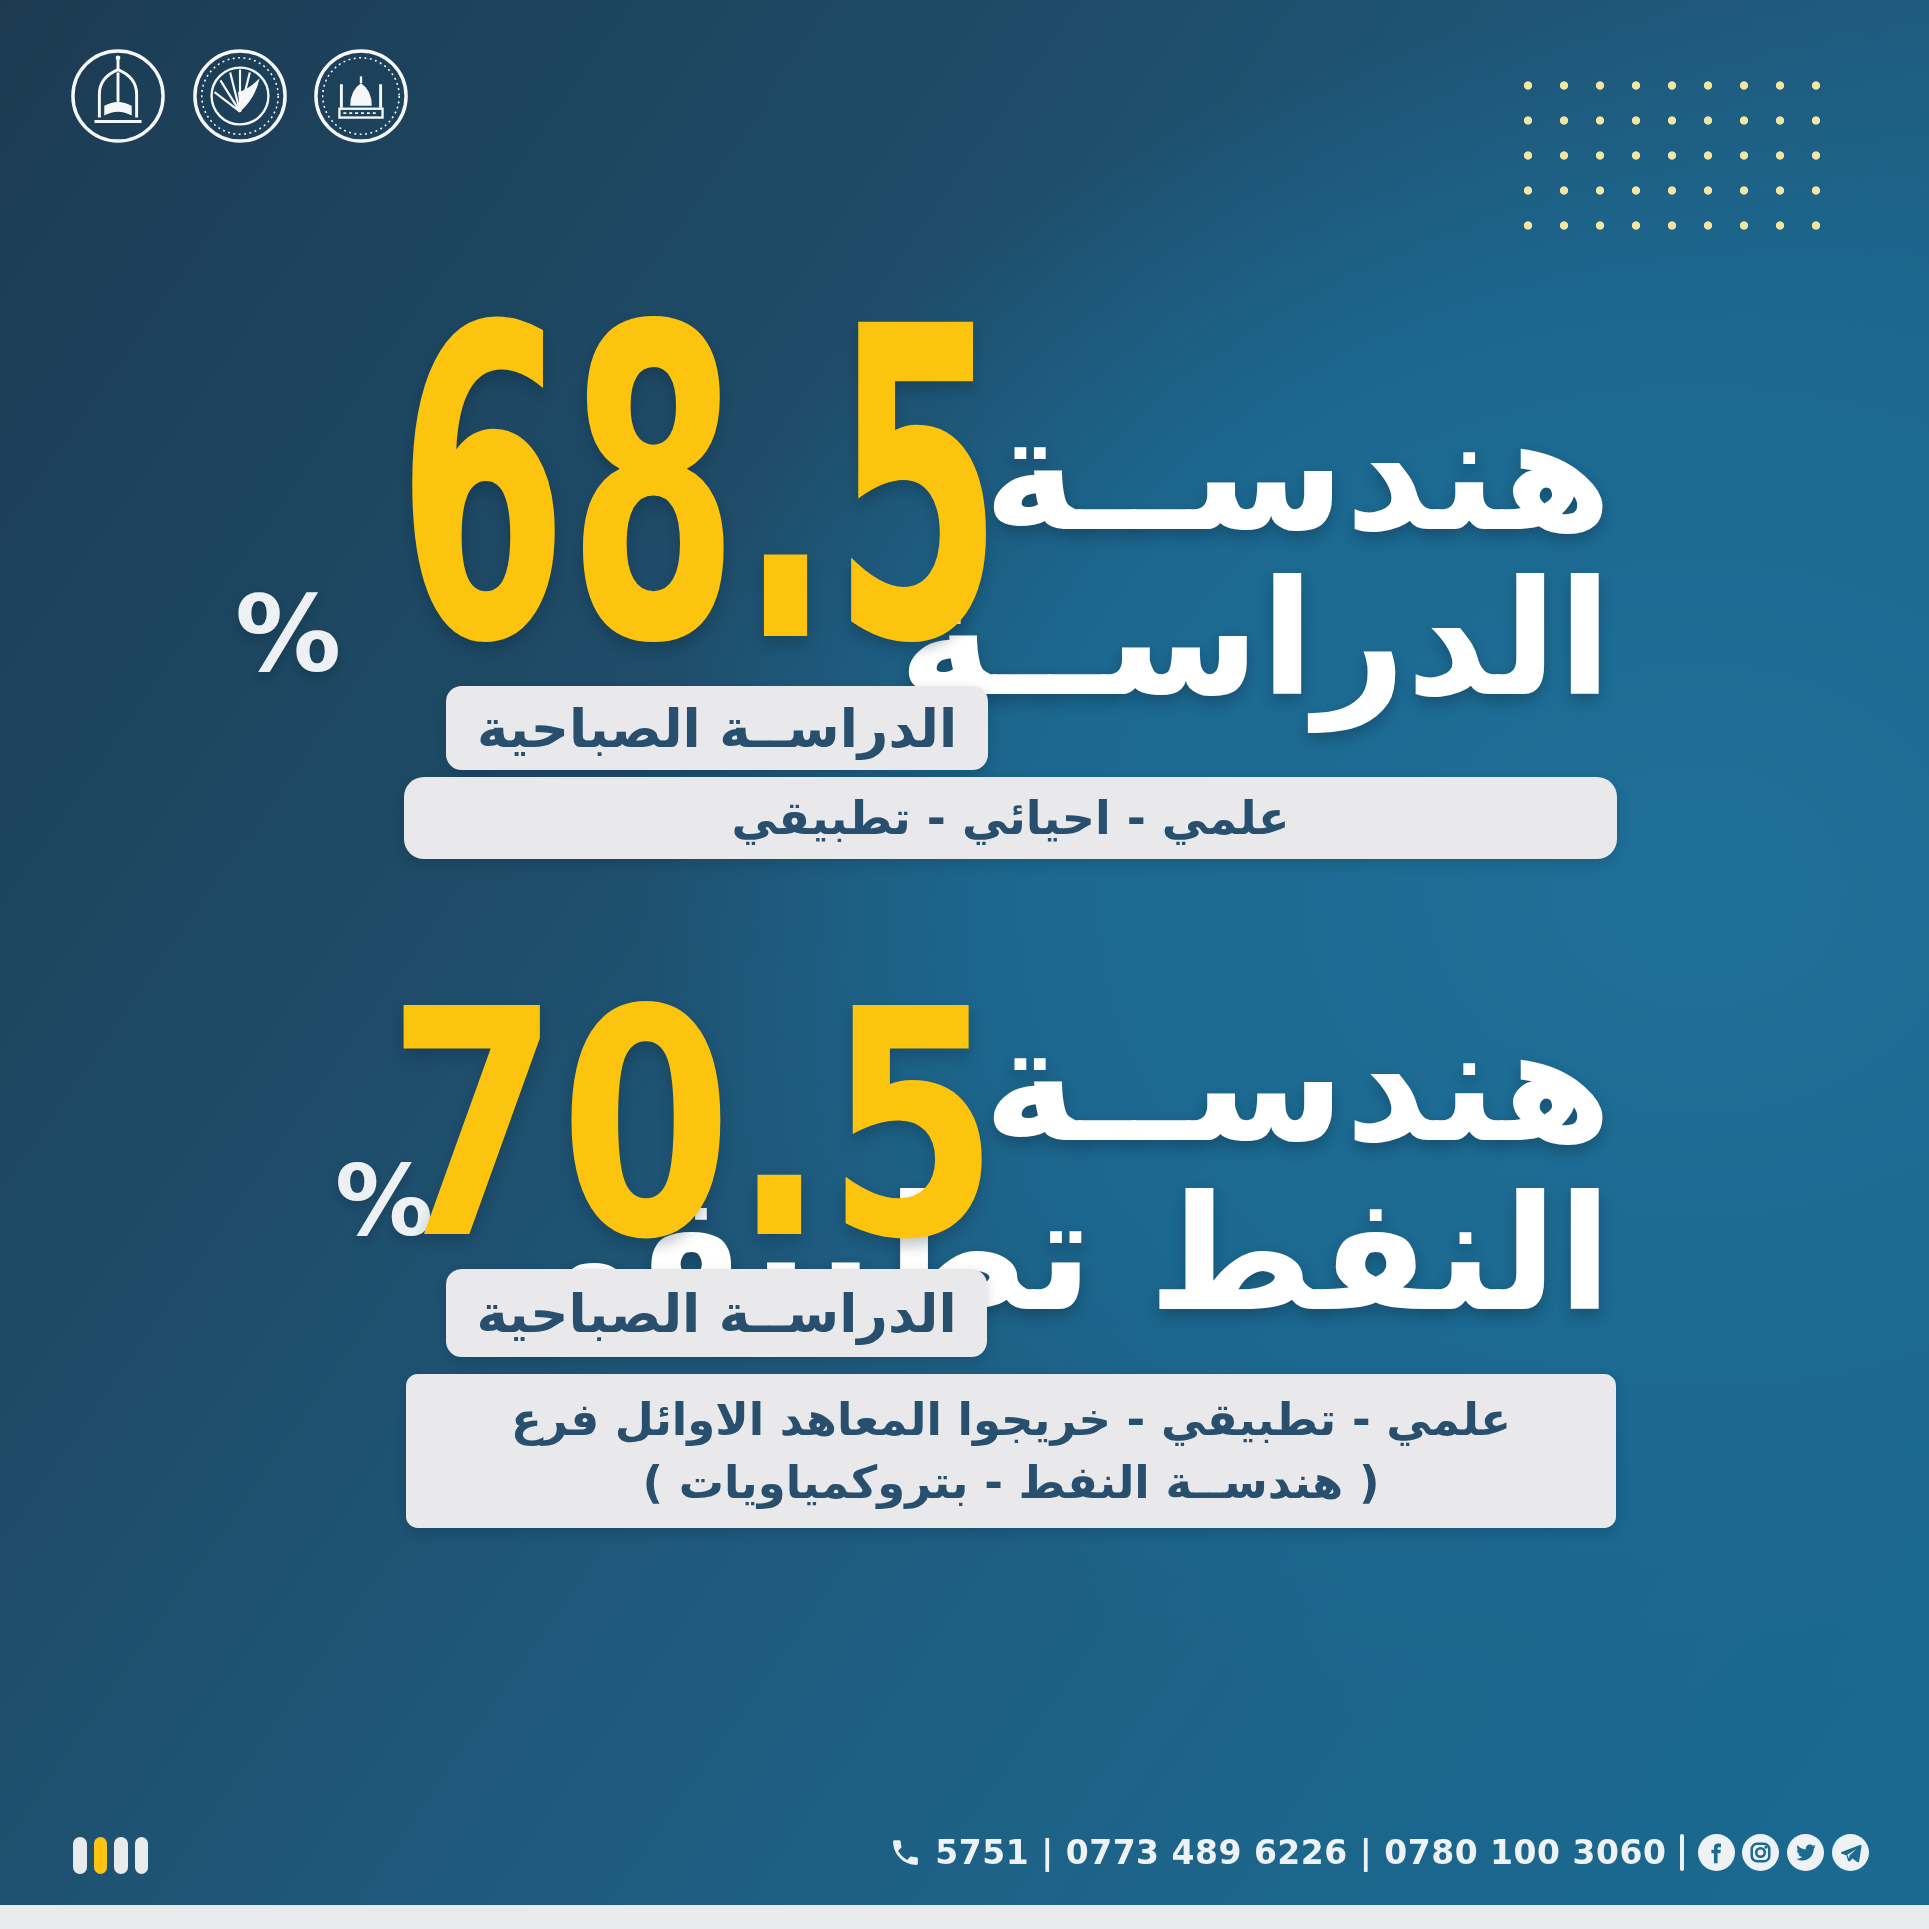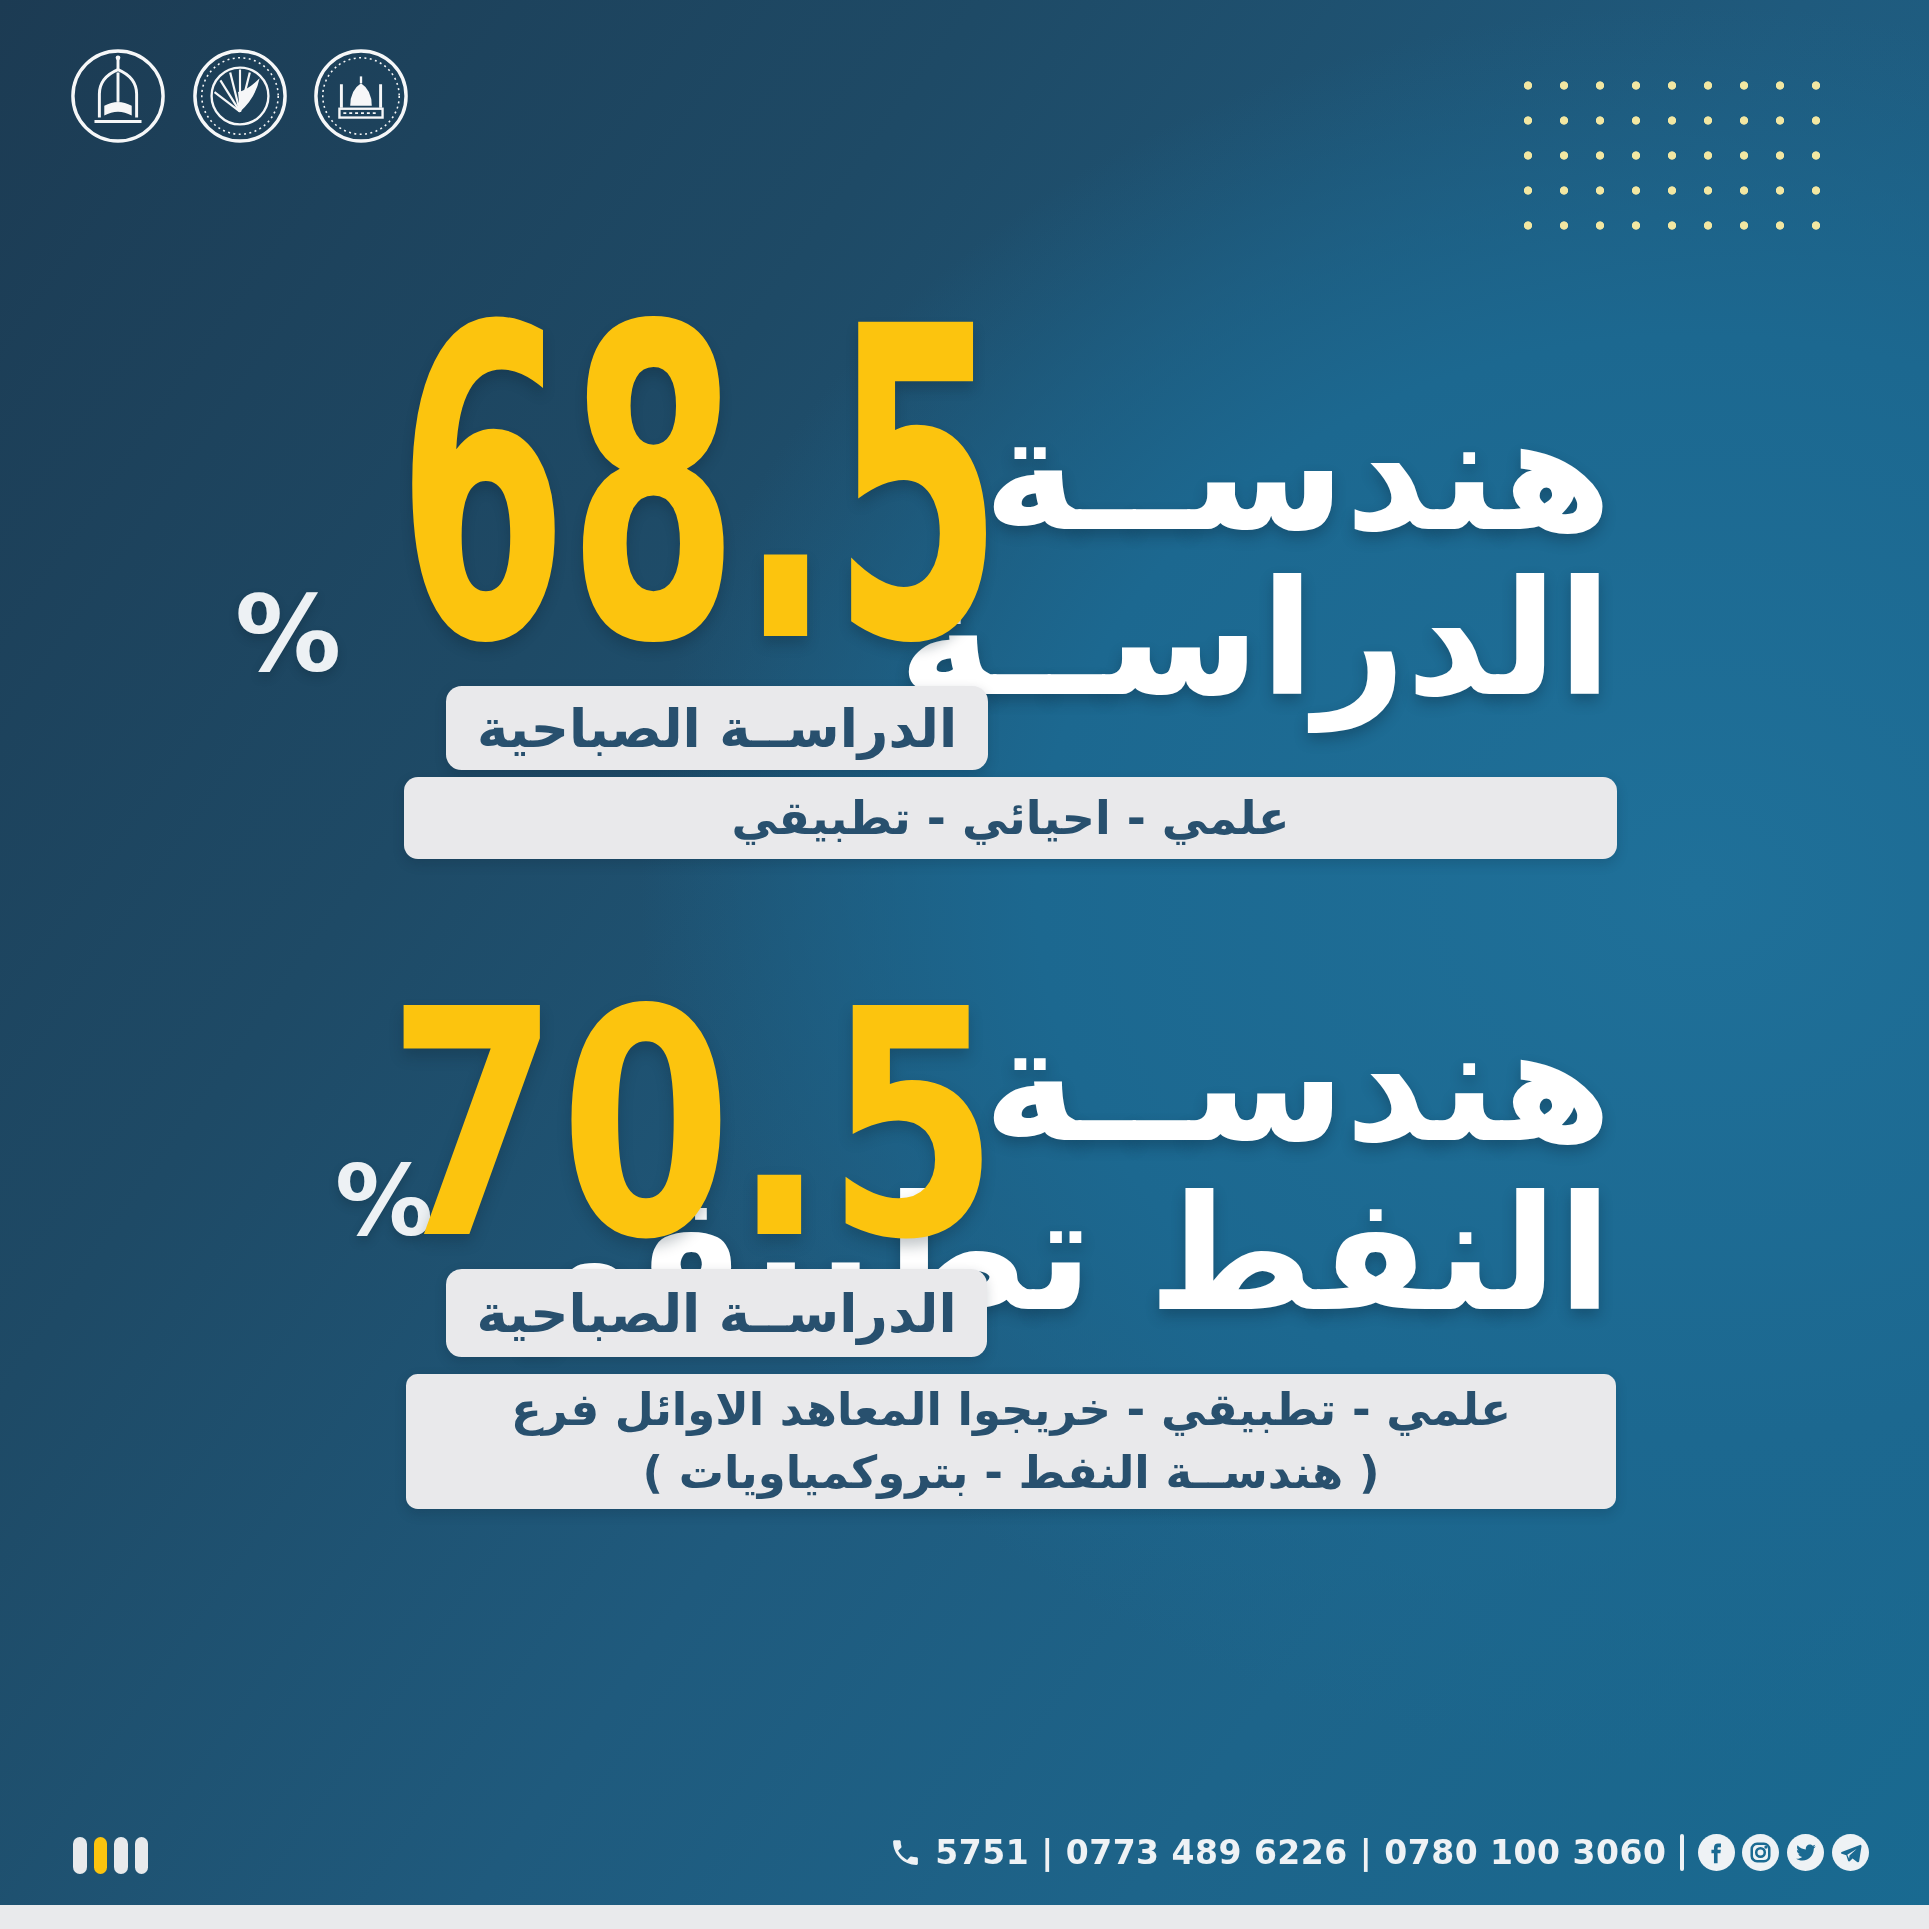--- a/index.html
+++ b/index.html
@@ -52,23 +52,23 @@
 
   
   .pill, .bar {
     position: absolute; background: #e9e9eb; color: #28506e; font-weight: bold;
     display: flex; align-items: center; justify-content: center;
     box-shadow: 0 4.9px 11.8px rgba(10,30,45,.18);
   }
   .pill { border-radius: 15.7px; font-size: 53px; margin-left: 44px; }
   .s1pill { left: 402px; top: 686px; width: 542px; height: 84px; }
   .s2pill { left: 402px; top: 1269px; width: 541px; height: 88px; }
-  .bar { border-radius: 14px; font-size: 46px; }
+  .bar { border-radius: 20px; font-size: 46px; }
   .s1bar { left: 404px; top: 777px; width: 1213px; height: 82px; }
-  .s2bar { left: 406px; top: 1374px; width: 1210px; height: 135px;
+  .s2bar { left: 406px; top: 1374px; width: 1210px; height: 154px;
            flex-direction: column; justify-content: center; gap: 13.7px; font-size: 45px; border-radius: 11.8px; }
   .s2bar div { line-height: 1.1; }
 
   
   .pager { position: absolute; left: 73px; top: 1837px; display: flex; gap: 6.9px; }
   .pager span { width: 13.7px; height: 37px; border-radius: 6.9px; background: #e8eaec; display: block; }
   .pager span.active { background: #fcc40e; }
 
   .contact {
     position: absolute; right: 61px; top: 1829px; height: 47px;

